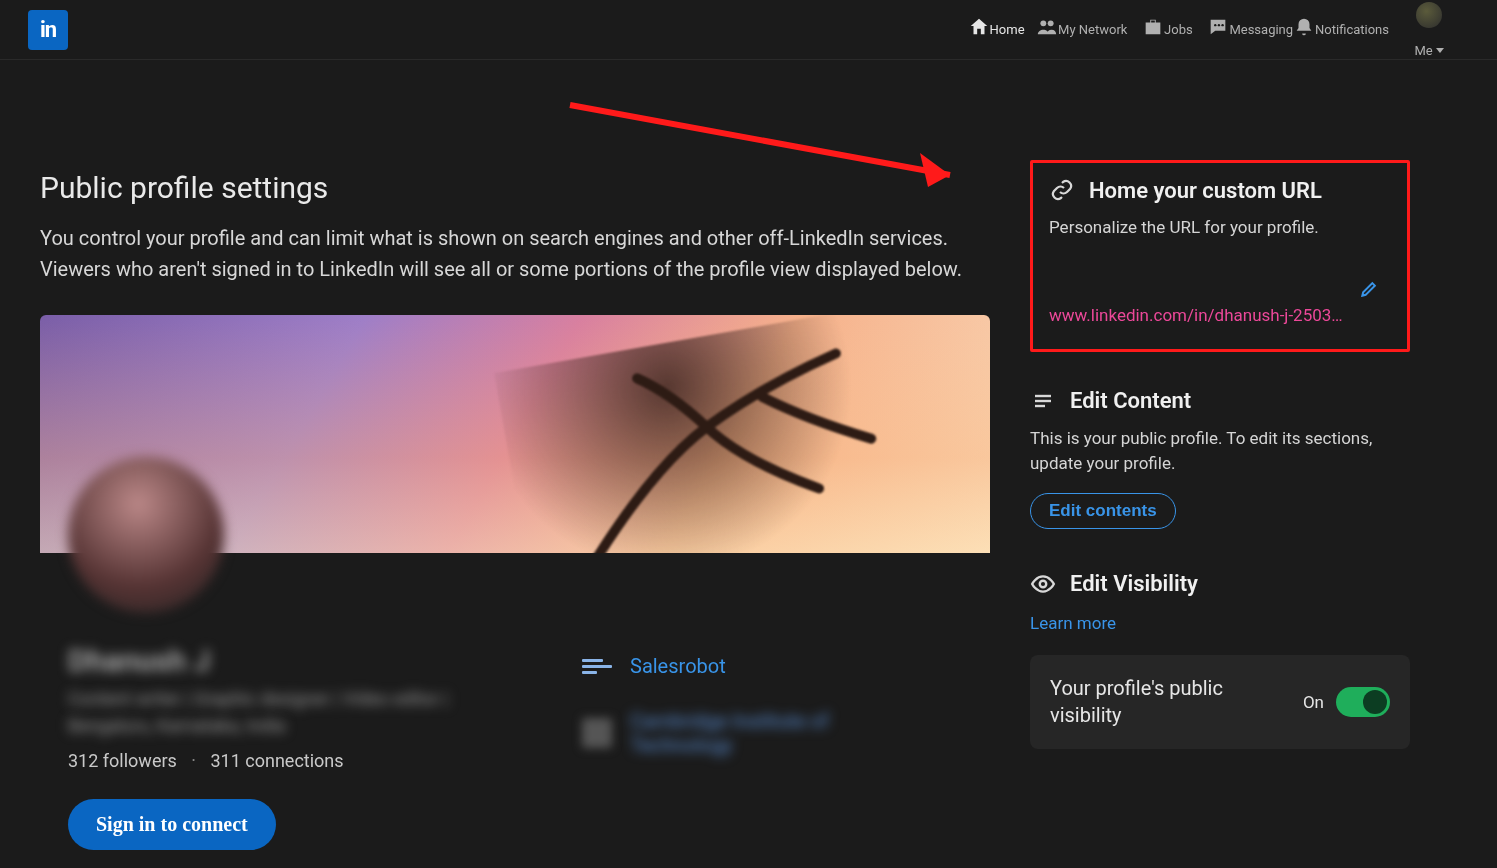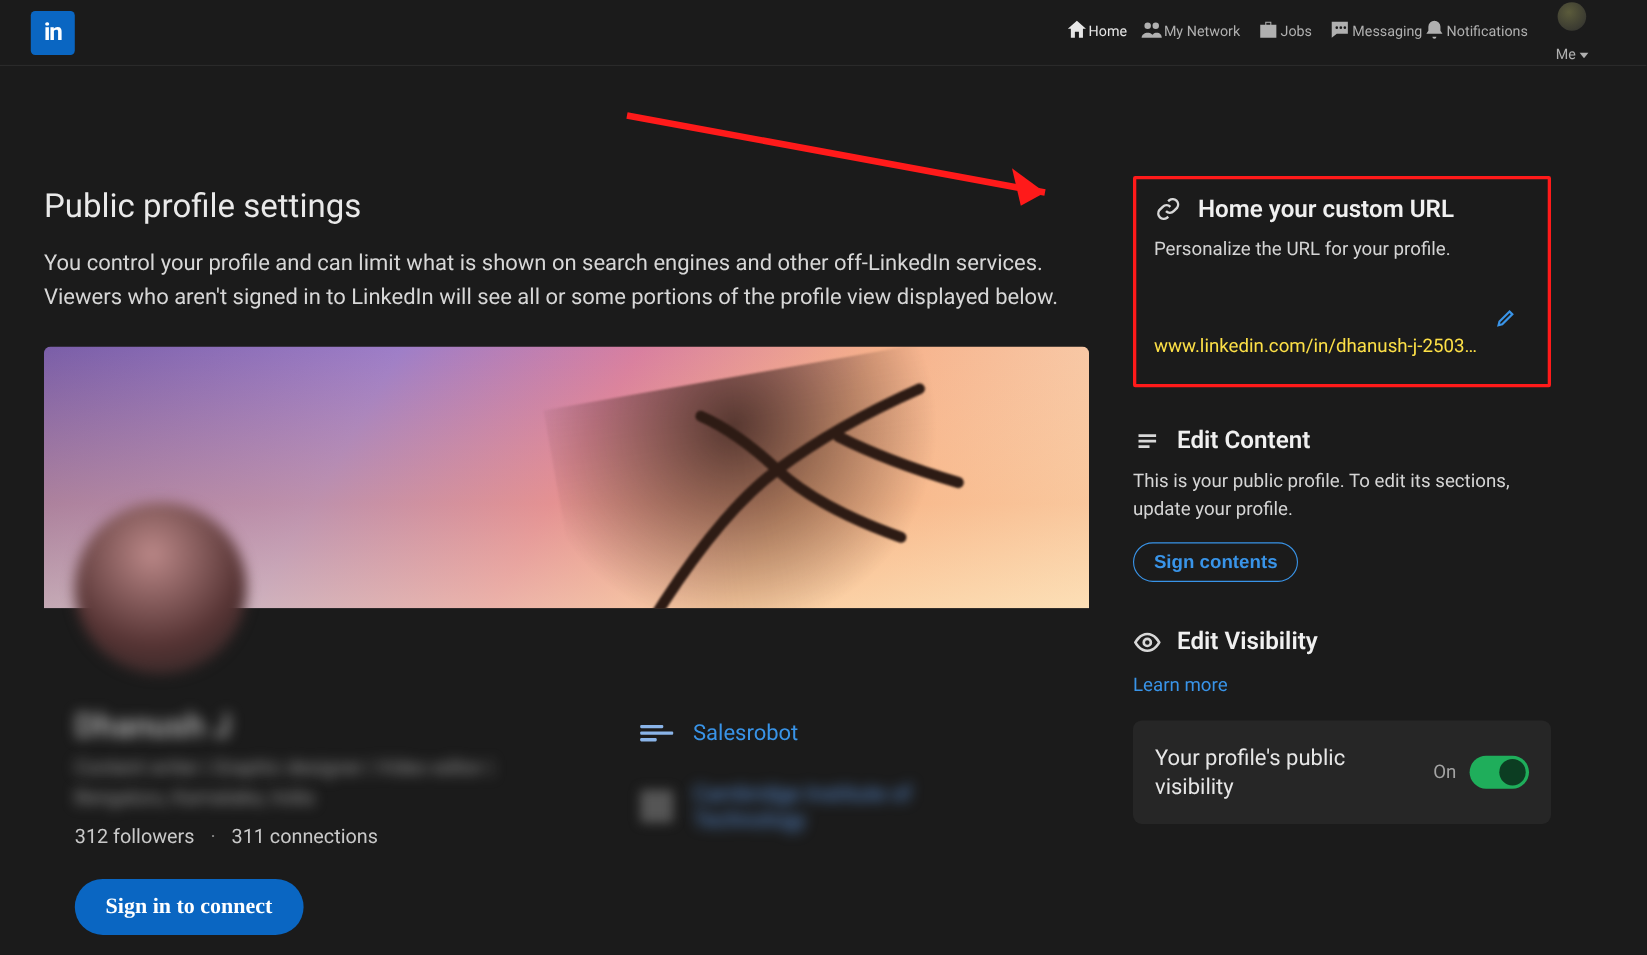--- a/index.html
+++ b/index.html
@@ -109,34 +109,34 @@
   .company-logo.blurred { filter:blur(5px); background:#555;}
 
   
   .side-card { padding: 14px 0 28px 0; }
   .side-card.highlight { border:3px solid #ff1a1a; padding: 14px 16px 24px 16px; margin-bottom:22px; border-radius:2px;}
   .side-head { display:flex; align-items:center; gap:14px; margin-bottom:12px; }
   .side-head h2 { font-size:22px; font-weight:600; color:#f0f0f0; }
   .side-icon { width:26px; height:26px; display:flex;align-items:center;justify-content:center;}
   .side-desc { font-size:17px; color:#d5d5d5; line-height:1.5; margin-bottom:16px;}
   .url-row { display:flex; align-items:center; gap:10px;}
-  .url-text { font-size:17px; color:#fde047; white-space:nowrap; overflow:hidden; text-overflow:ellipsis; max-width:300px;margin-top:48px;}
+  .url-text { font-size:17px; color:#ec4899; white-space:nowrap; overflow:hidden; text-overflow:ellipsis; max-width:300px;margin-top:48px;}
   .edit-pencil { color:#3994e8; }
   .pill-btn {
     border:1px solid #3994e8; color:#3994e8; background:transparent;
     border-radius:20px; padding:7px 18px; font-size:17px; font-weight:600; cursor:pointer;
   }
   .learn-link { color:#3994e8; font-size:17px; cursor:pointer; display:inline-block; margin-top:4px;}
   .visibility-toggle-box {
     background:#262626; border-radius:8px; padding:20px 20px; margin-top:22px;
     display:flex; align-items:center; justify-content:space-between;
   }
   .vis-label { font-size:20px; color:#e6e6e6; line-height:1.35; max-width:220px;}
   .toggle-wrap { display:flex; align-items:center; gap:12px;}
-  .toggle-text { font-size:17px; color:#a3a3a3;}
+  .toggle-text { font-size:17px; color:#e5e5e5;}
   .toggle {
     width:54px; height:30px; background:#1fae5b; border-radius:15px; position:relative; cursor:pointer;
   }
   .toggle .knob {
     width:24px; height:24px; background:#0c3d22; border-radius:50%;
     position:absolute; top:3px; right:3px;
   }
 
   
   .arrow-annot {
@@ -284,21 +284,21 @@
         <span class="side-icon">
           <svg width="24" height="24" viewBox="0 0 24 24" stroke="#d8d8d8" stroke-width="2.4">
               <line x1="4" y1="7" x2="20" y2="7"></line>
               <line x1="4" y1="12" x2="20" y2="12"></line>
               <line x1="4" y1="17" x2="14" y2="17"></line>
             </svg>
         </span>
         <h2>Edit Content</h2>
       </div>
       <p class="side-desc">This is your public profile. To edit its sections, update your profile.</p>
-      <button class="pill-btn">Sign contents</button>
+      <button class="pill-btn">Edit contents</button>
     </div>
 
     <div class="side-card">
       <div class="side-head">
         <span class="side-icon">
           <svg width="26" height="26" viewBox="0 0 24 24" fill="none" stroke="#d8d8d8" stroke-width="2.2">
               <path d="M2 12s3.5-7 10-7 10 7 10 7-3.5 7-10 7S2 12 2 12z"></path>
               <circle cx="12" cy="12" r="3"></circle>
             </svg>
         </span>

